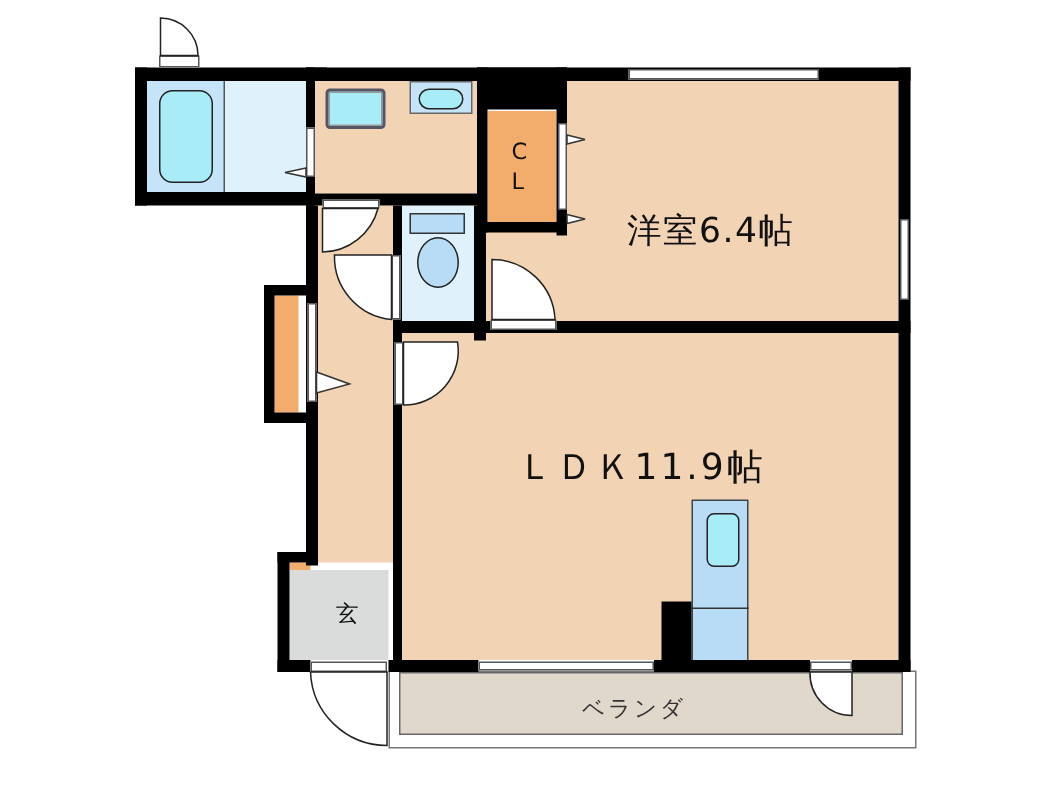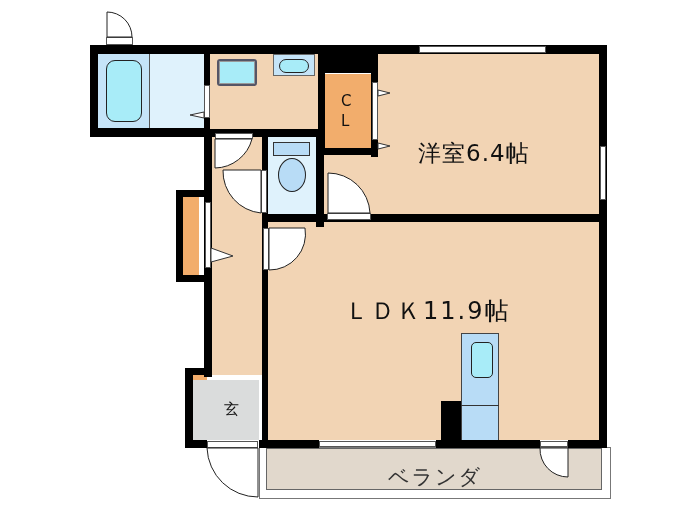--- a/index.html
+++ b/index.html
@@ -52,21 +52,21 @@
 <div class="abs floor" style="left:268px;top:222px;width:331px;height:218px;"></div>
 <div class="label" style="left:345px;top:295px;font-size:24px;letter-spacing:2px;">ＬＤＫ11.9帖</div>
 
 <div class="abs" style="left:461px;top:333px;width:38px;height:108px;background:#b8dcf6;border:1px solid #444;"></div>
 <div class="abs" style="left:461px;top:405px;width:38px;height:1px;background:#333;"></div>
 <div class="abs" style="left:471px;top:342px;width:22px;height:36px;background:#a8ecf8;border:1.5px solid #222;border-radius:5px;"></div>
 <div class="abs" style="left:441px;top:401px;width:20px;height:40px;background:#000;"></div>
 
 <div class="abs" style="left:259px;top:447px;width:352px;height:52px;border:1.5px solid #777;background:#fff;"></div>
 <div class="abs veranda" style="left:266px;top:448px;width:336px;height:42px;border:1px solid #666;"></div>
-<div class="label" style="left:388px;top:463px;font-size:21px;color:#333;letter-spacing:2px;">ベランダ</div>
+<div class="label" style="left:388px;top:463px;font-size:15px;color:#333;letter-spacing:2px;">ベランダ</div>
 
 <div class="wall" style="left:90px;top:45px;width:128px;height:9px;"></div>
 <div class="wall" style="left:90px;top:45px;width:8px;height:92px;"></div>
 <div class="wall" style="left:90px;top:128px;width:120px;height:9px;"></div>
 
 <div class="wall" style="left:204px;top:45px;width:403px;height:9px;"></div>
 <div class="wall" style="left:204px;top:45px;width:6px;height:92px;"></div>
 
 <div class="wall" style="left:599px;top:45px;width:8px;height:402px;"></div>
 

